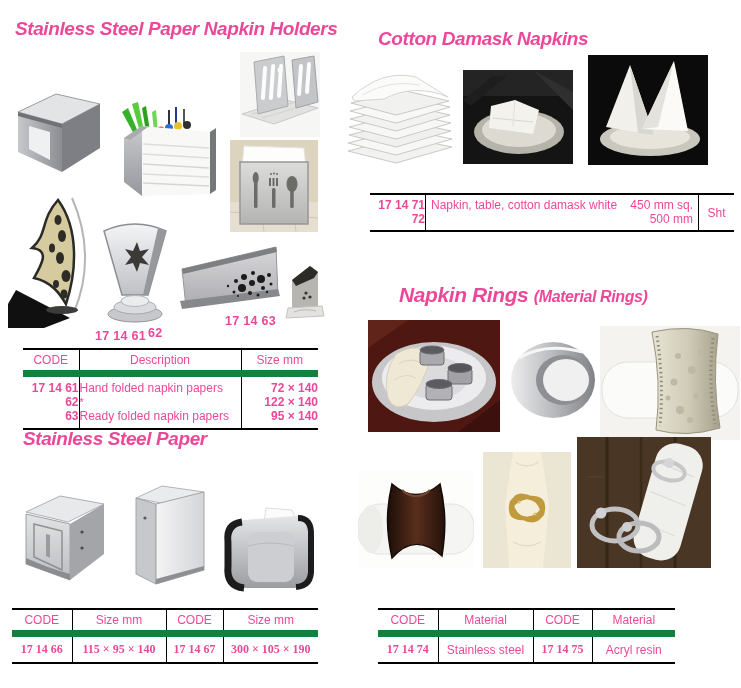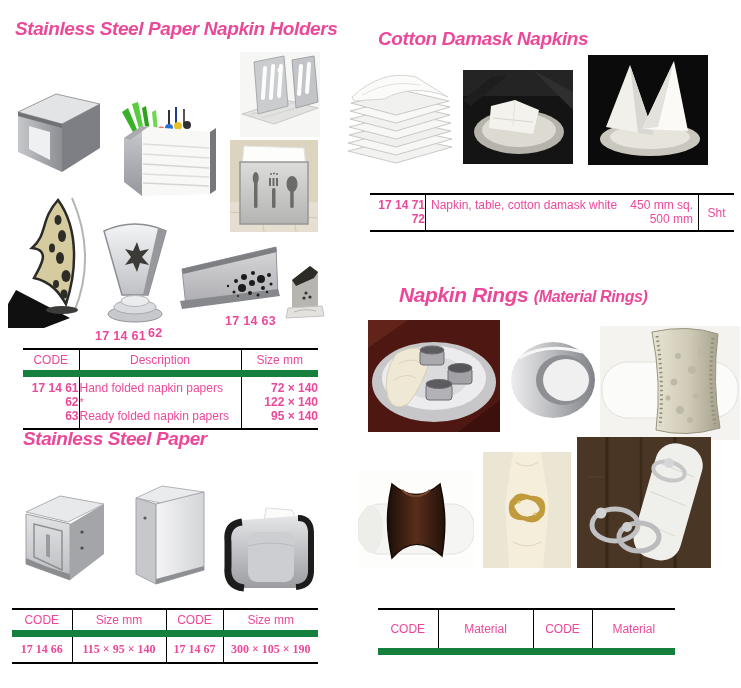--- a/index.html
+++ b/index.html
@@ -555,16 +555,22 @@
         <col class="c3">
         <col class="c4">
       </colgroup>
     <tbody>
         <tr class="head">
       <td>CODE</td>
       <td>Material</td>
       <td>CODE</td>
       <td>Material</td>
     </tr>
+    <tr class="data">
+      <td class="b">17 14 74</td>
+      <td>Stainless steel</td>
+      <td class="b">17 14 75</td>
+      <td>Acryl resin</td>
+    </tr>
   </tbody>
     </table>
 
 </div>
 
 </body></html>

